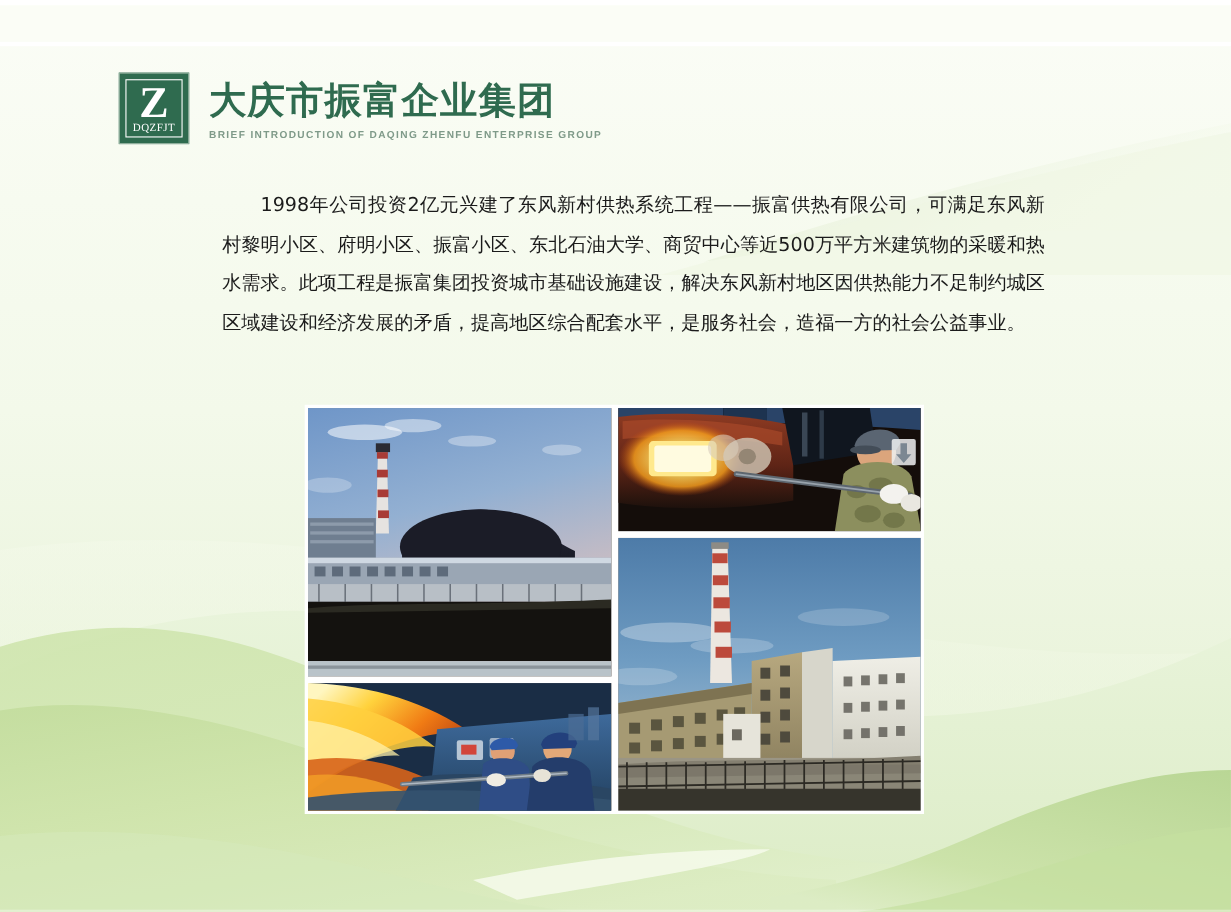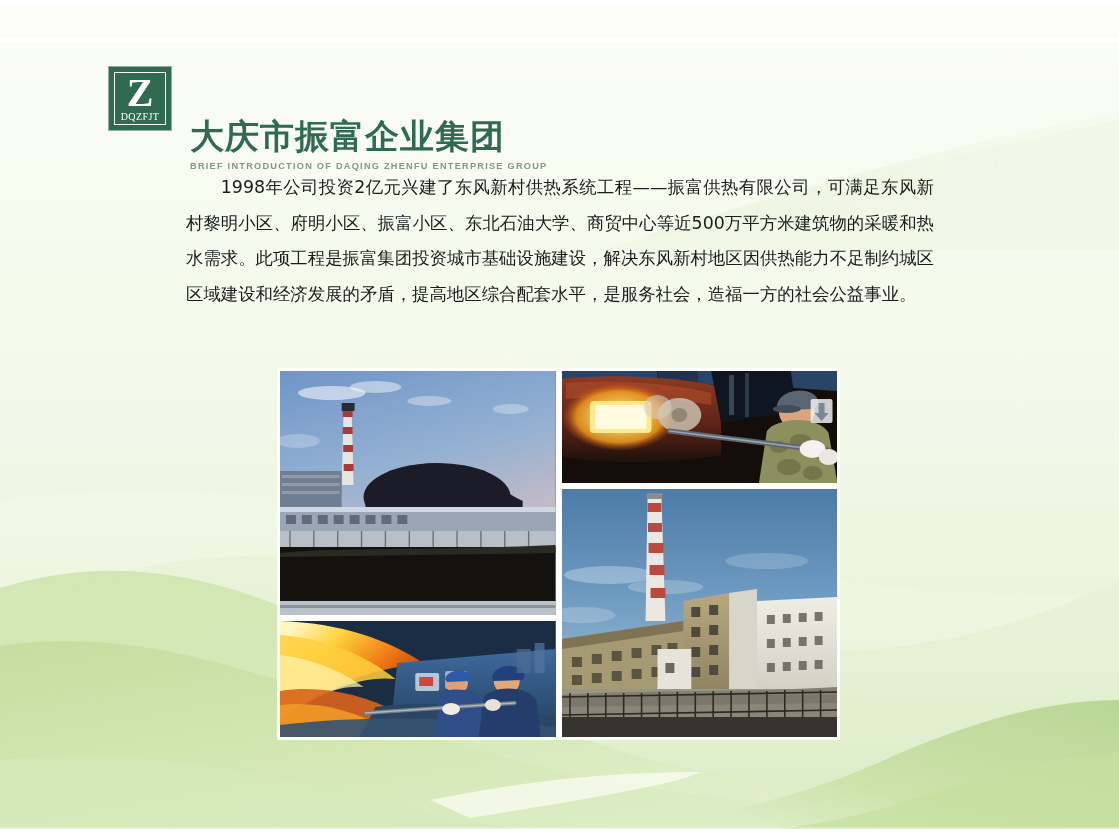--- a/index.html
+++ b/index.html
@@ -103,21 +103,20 @@
     font-size: 10px;
     line-height: 11px;
     color: #ffffff;
     letter-spacing: 0.4px;
     margin-top: -1px;
   }
 
   .title-block {
     margin-left: 18px;
     padding-top: 6px;
-    margin-top: 44px;
   }
   .company-title {
     font-family: "DejaVu Sans", "Liberation Sans", sans-serif;
     font-size: 34px;
     line-height: 40px;
     font-weight: 700;
     color: #2f6b4f;
     letter-spacing: 1px;
     white-space: nowrap;
   }
@@ -128,21 +127,21 @@
     font-weight: 700;
     color: #7f9a89;
     letter-spacing: 1.25px;
     margin-top: 4px;
     white-space: nowrap;
   }
 
   
   .body-copy {
     position: absolute;
-    left: 186px;
+    left: 202px;
     top: 170px;
     width: 748px;
     z-index: 10;
     font-family: "DejaVu Sans", "Liberation Sans", sans-serif;
     font-size: 17.4px;
     line-height: 35.5px;
     color: #1b1b1b;
     text-align: justify;
     text-justify: inter-ideograph;
   }

